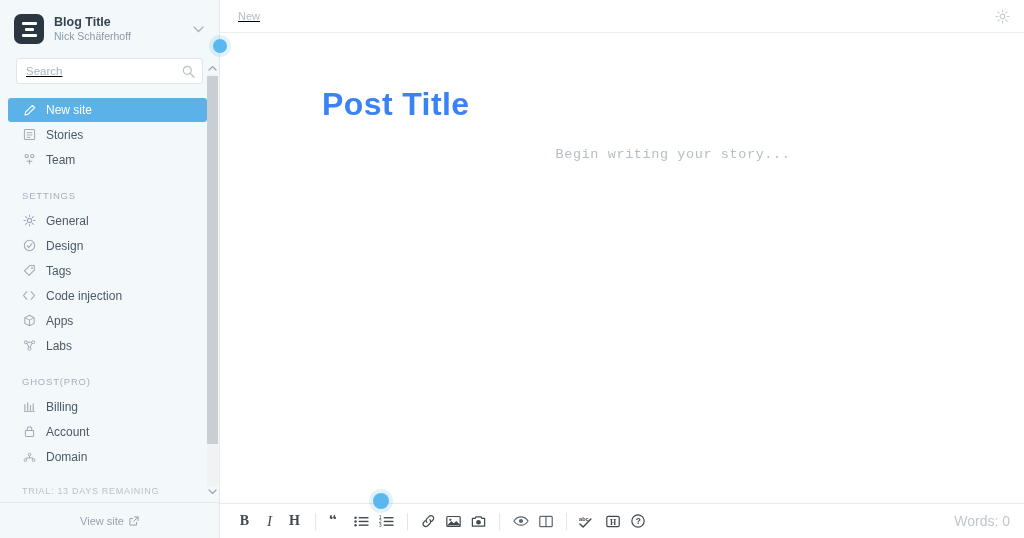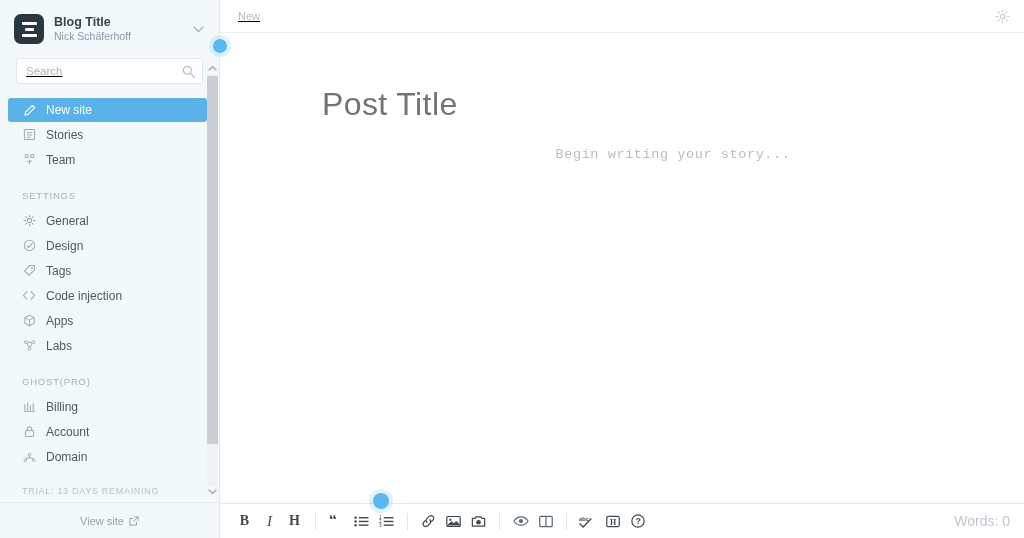--- a/index.html
+++ b/index.html
@@ -129,21 +129,21 @@
     text-decoration: underline;
   }
   .topbar-title { font-size: 11px; color: #b3bcc4; }
   .gear-btn { width: 20px; height: 20px; display:flex; align-items:center; justify-content:center; cursor:pointer; opacity:.55; }
 
   .editor {
     flex: 1 1 auto; padding: 52px 0 0 102px; overflow: hidden;
     background: #fff;
   }
   .post-title {
-    font-size: 32px; font-weight: normal; color: #737373;
+    font-size: 32px; font-weight: bold; color: #3b82f6;
     letter-spacing: .4px; line-height: 38px;
   }
   .post-body {
     margin-top: 24px; font-size: 13.5px; color: #b6bec5;
     font-family: "Liberation Mono", monospace; letter-spacing: .6px; text-align: center;
   }
 
   .toolbar {
     height: 35px; border-top: 1px solid #e6eaed;
     background: #fff;

